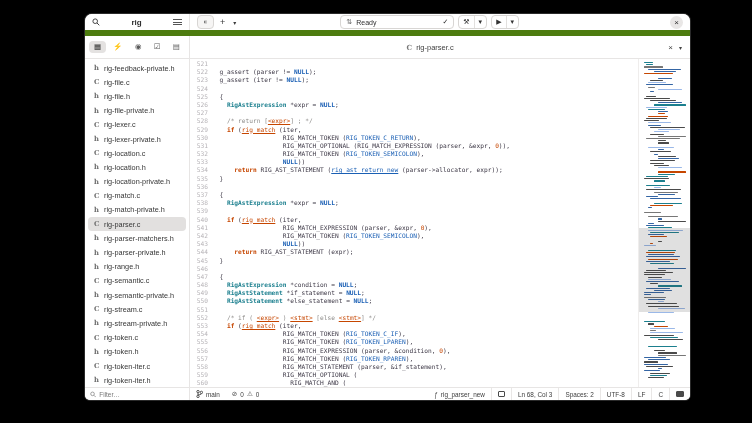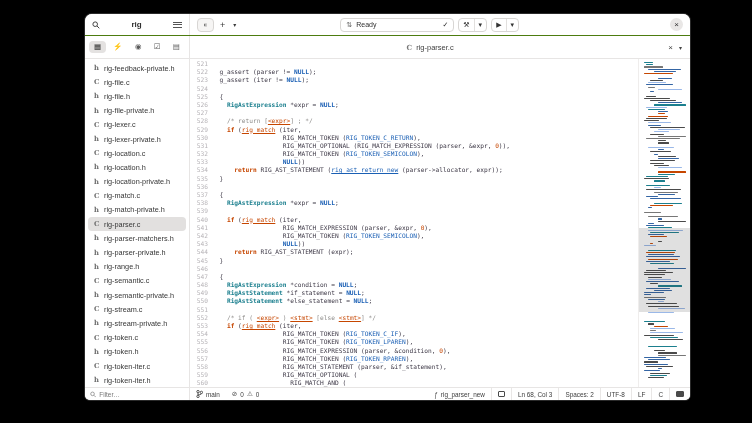--- a/index.html
+++ b/index.html
@@ -4,21 +4,21 @@
 <style>
   html,body{margin:0;padding:0;}
   body{width:752px;height:423px;background:#000;position:relative;overflow:hidden;
        font-family:"Liberation Sans",sans-serif;-webkit-font-smoothing:antialiased;}
   .window{position:absolute;left:85px;top:14px;width:605px;height:386px;background:#fff;
           border-radius:7px 7px 5px 5px;display:flex;flex-direction:column;overflow:hidden;
           box-shadow:0 0 0 1px #2a2a2a;}
   *{box-sizing:border-box;}
 
   
-  .headerbar{height:22px;display:flex;background:#fff;border-bottom:1px solid #4d7c0f;flex:none;}
+  .headerbar{height:22px;display:flex;background:#fff;border-bottom:6px solid #4d7c0f;flex:none;}
   .sb-head{width:105px;flex:none;border-right:1px solid #e7e5e4;display:flex;align-items:center;
            justify-content:space-between;padding:0 7px;}
   .proj-title{font-size:8px;font-weight:bold;color:#303030;}
   .icon-btn{display:flex;align-items:center;justify-content:center;border:none;background:none;
             padding:0;color:#444;cursor:pointer;}
   .hamburger{width:9px;display:flex;flex-direction:column;gap:1.5px;}
   .hamburger i{display:block;height:1px;background:#555;}
   .hb-main{flex:1;display:flex;align-items:center;padding:0 7px;gap:4px;}
   .paneltoggle{width:17px;height:14px;border:1px solid #d8d6d4;border-radius:4px;background:#f6f5f4;
                display:flex;align-items:center;justify-content:center;}

